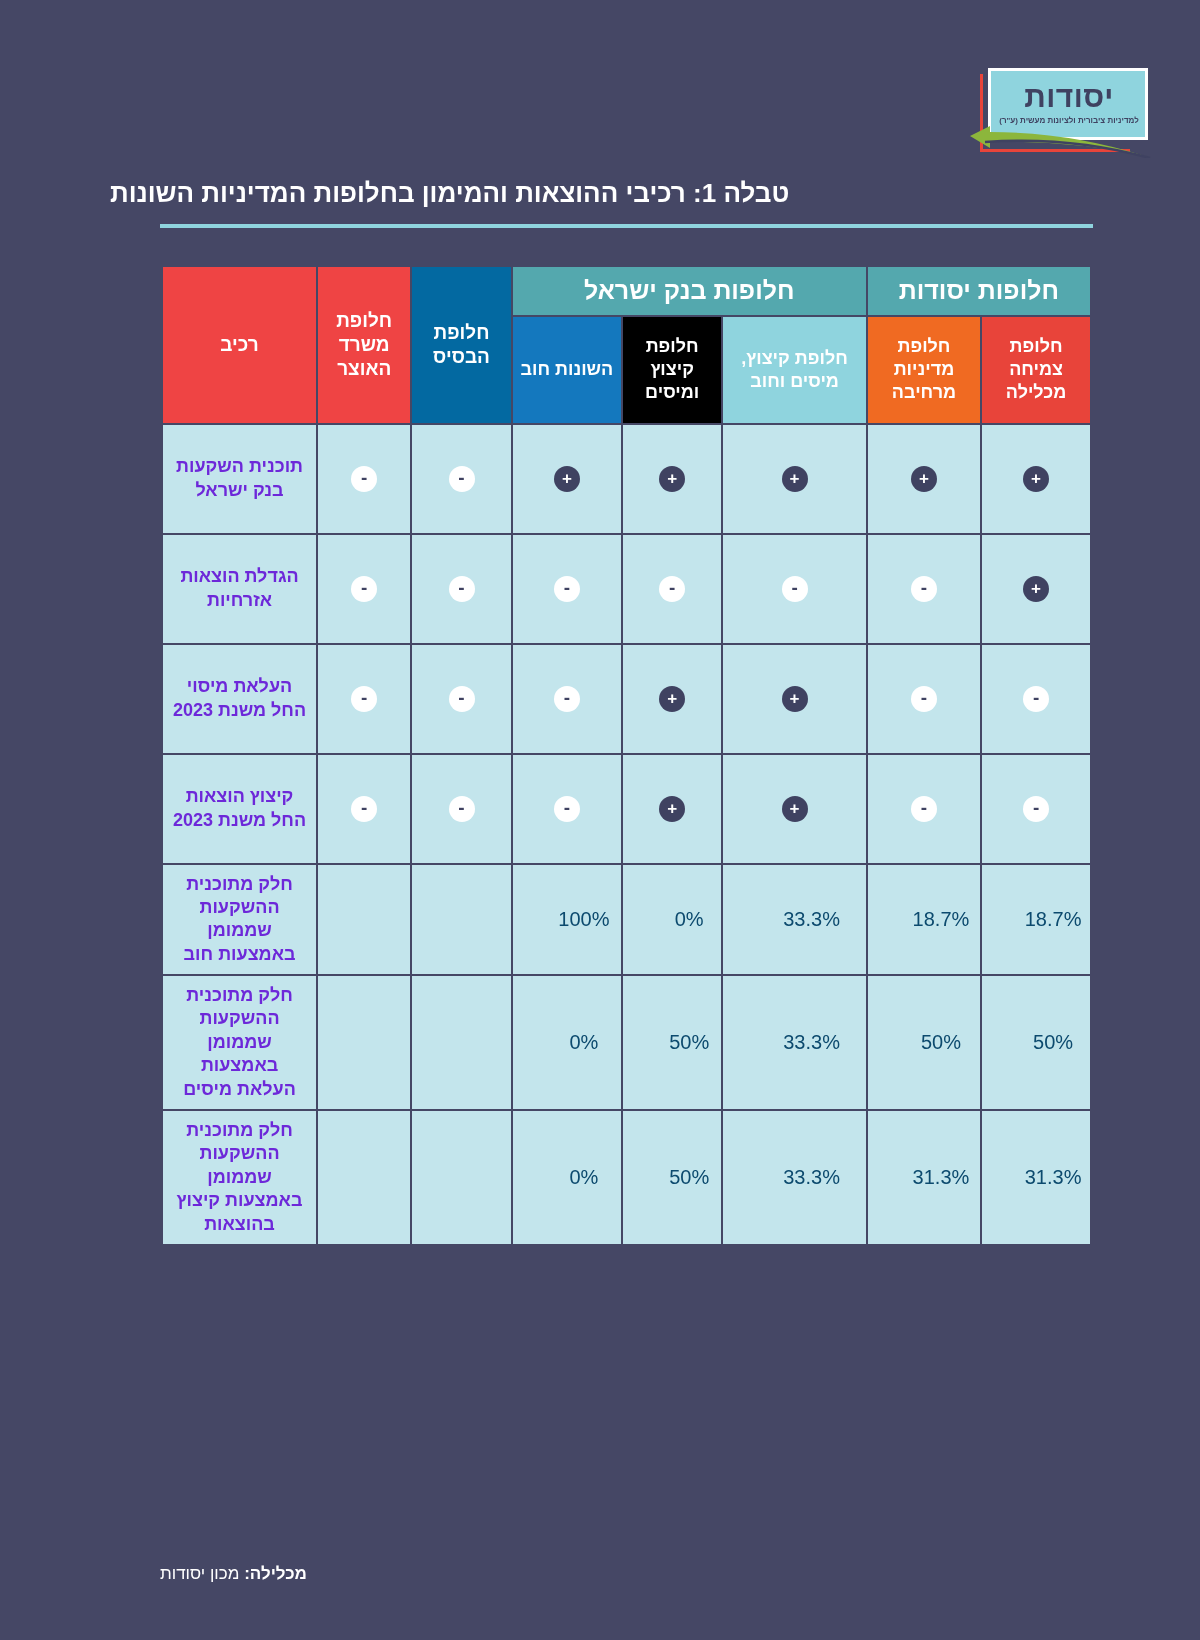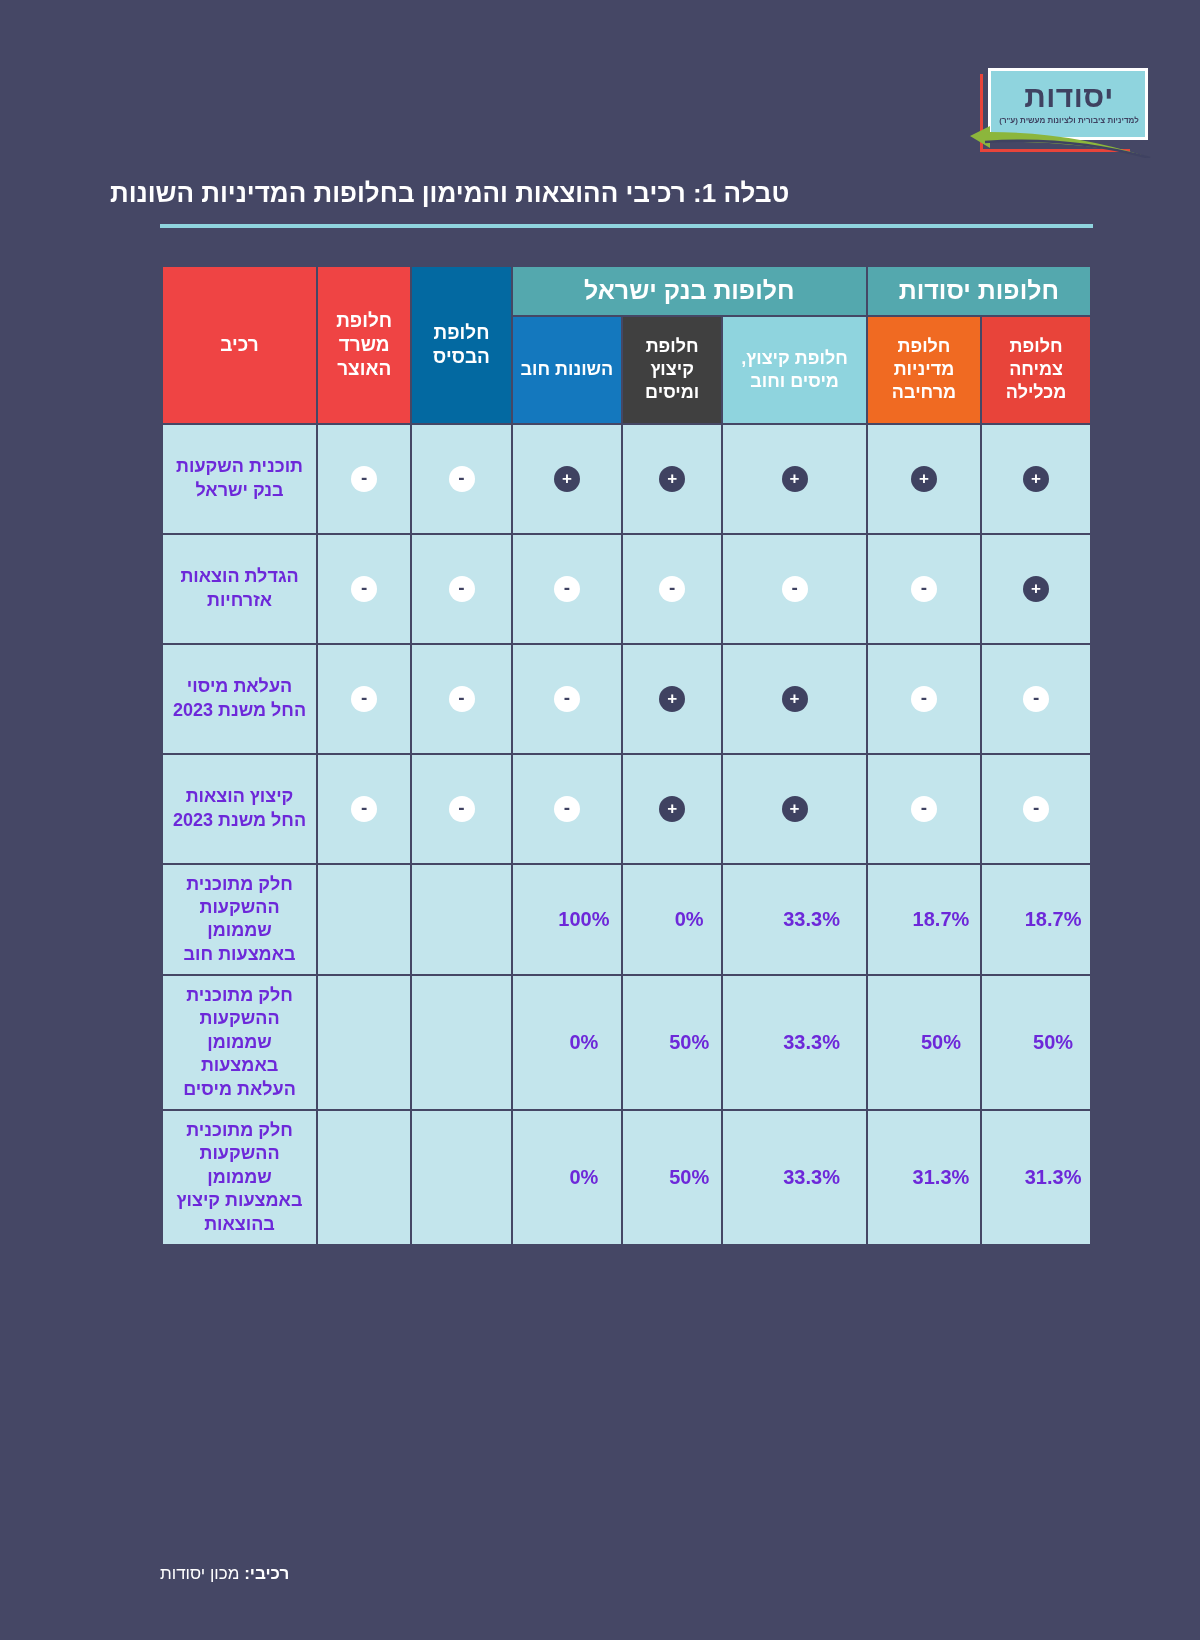--- a/index.html
+++ b/index.html
@@ -132,42 +132,42 @@
     color: #ffffff;
     font-size: 18px;
     font-weight: bold;
     height: 108px;
     padding: 4px 3px;
     line-height: 1.26;
   }
   .sub-red   { background: #E8443A; }
   .sub-orange{ background: #F06A22; }
   .sub-lblue { background: #8FD4DE; }
-  .sub-green { background: #404040; }
+  .sub-green { background: #000000; }
   .sub-blue  { background: #1478BE; }
 
   
   .cell {
     background: #C3E5EC;
     height: 110px;
     padding: 6px 4px;
   }
   .rowlabel {
     background: #C3E5EC;
     color: #6d28d9;
     font-size: 18px;
     font-weight: bold;
     line-height: 1.3;
     padding: 8px 6px;
   }
   .pct {
     background: #C3E5EC;
-    color: #6d28d9;
+    color: #0c4a6e;
     font-size: 20px;
-    font-weight: bold;
+    font-weight: normal;
     padding-left: 38px;
   }
 
   
   .badge {
     display: inline-block;
     width: 26px;
     height: 26px;
     border-radius: 50%;
     line-height: 25px;
@@ -304,17 +304,17 @@
           <td class="cell pct">50%</td>
           <td class="cell pct">0%</td>
           <td class="cell pct"></td>
           <td class="cell pct"></td>
           <td class="rowlabel">חלק מתוכנית ההשקעות שממומן באמצעות קיצוץ בהוצאות</td>
         </tr>
       </tbody>
   </table>
 
   <div class="source">
-    <b>רכיבי:</b>
+    <b>מכלילה:</b>
     <span>מכון יסודות</span>
   </div>
 
 </div>
 
 </body></html>

